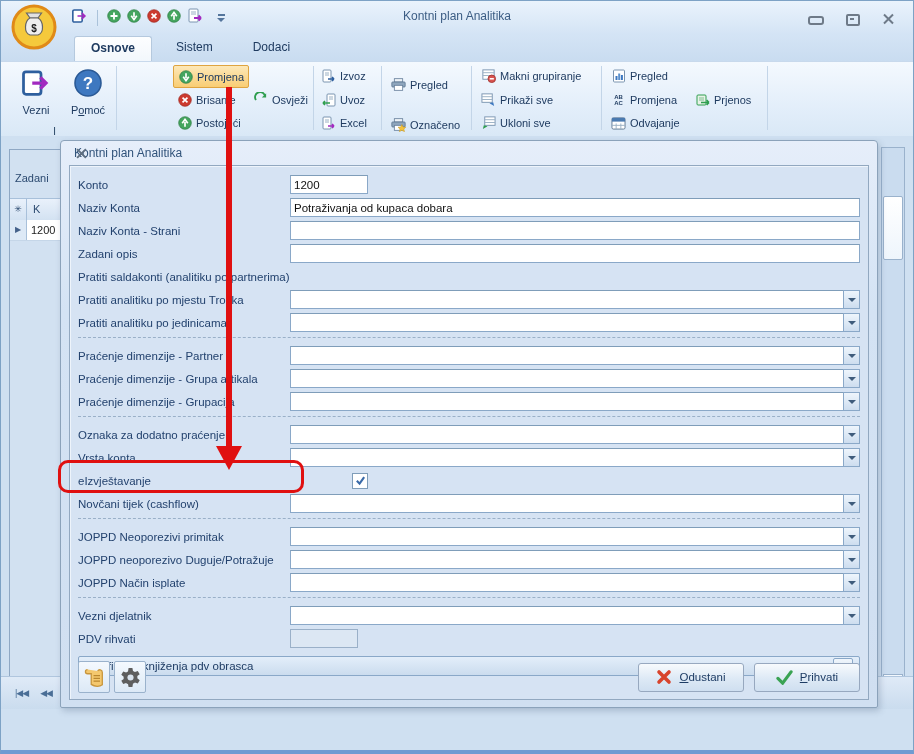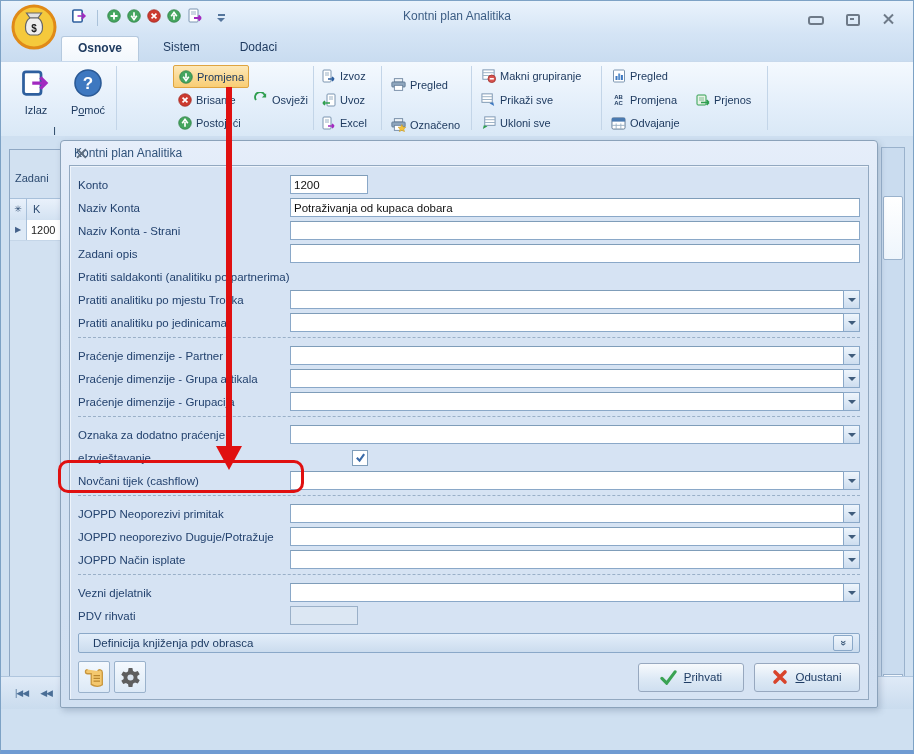--- a/index.html
+++ b/index.html
@@ -19,21 +19,21 @@
   .qat-dd .tri{width:0;height:0;border-left:4px solid transparent;border-right:4px solid transparent;border-top:4px solid #54759c;}
   .wtitle{position:absolute;left:0;top:8px;width:100%;text-align:center;font-size:12px;color:#3c5d84;}
   .winctl{position:absolute;right:18px;top:10px;display:flex;gap:22px;align-items:center;z-index:6;}
   .wc-min{width:12px;height:5px;border:2px solid #6e7a88;border-radius:3px;}
   .wc-res{width:10px;height:8px;border:2px solid #6e7a88;border-radius:2px;position:relative;}
   .wc-res:after{content:"";position:absolute;left:2px;top:2px;width:4px;height:2px;background:#6e7a88;}
   
   .tabs{position:absolute;left:60px;top:35px;display:flex;gap:8px;z-index:5;}
   .tab{padding:4px 16px 6px;font-size:12px;color:#1f3b60;cursor:pointer;}
   .tab.active{background:linear-gradient(#fdfeff,#f2f7fc);border:1px solid #b5c9de;border-bottom:none;
-              border-radius:3px 3px 0 0;font-weight:bold;}
+              border-radius:3px 3px 0 0;font-weight:bold;margin-left:13px;}
   
   .ribbon{position:absolute;left:0;top:60px;width:100%;height:75px;
           background:linear-gradient(#f4f9fe,#e3eefa 60%,#d9e8f6);border-top:1px solid #c8d9ec;
           border-bottom:1px solid #bed2e7;}
   .rsep{position:absolute;top:4px;width:1px;height:64px;background:#c3d5e8;}
   .bigbtn{position:absolute;top:3px;width:50px;height:68px;text-align:center;cursor:pointer;font-size:11px;color:#1f3b60;}
   .bigbtn .bic{display:block;margin:3px auto 4px;}
   .rsb{position:absolute;height:21px;display:flex;align-items:center;gap:4px;font-size:11px;color:#1f3b60;
        padding:0 4px;cursor:pointer;white-space:nowrap;}
   .rsb.hl{background:linear-gradient(#fde8b8,#f9cd74);border:1px solid #dfa440;border-radius:2px;}
@@ -199,21 +199,21 @@
 
   <div class="ribbon">
 
     <div class="bigbtn" style="left:10px">
       <span class="bic">
         <svg width="32" height="30" viewBox="0 0 24 24">
             <rect x="2" y="3" width="14" height="18" rx="2" fill="#fff" stroke="#2e5f9e" stroke-width="2.2"></rect>
             <path d="M9 12h10M15.5 7.5L20 12l-4.5 4.5" stroke="#a22ac0" stroke-width="2.6" fill="none"></path>
           </svg>
       </span>
-      <span>Izlaz</span>
+      <span>Vezni</span>
     </div>
 
     <div class="bigbtn" style="left:62px">
       <span class="bic">
         <svg width="32" height="30" viewBox="0 0 30 30">
             <circle cx="15" cy="15" r="13" fill="#3e78c0" stroke="#2b5a96" stroke-width="1.6"></circle>
             <text x="15" y="21" font-size="17" text-anchor="middle" fill="#fff" font-weight="bold">?</text>
           </svg>
       </span>
       <span><span>P</span><u>o</u><span>moć</span></span>
@@ -581,20 +581,31 @@
           <div class="fctrl">
               <div class="combo">
             <input class="ti" readonly="" value="" style="">
             <span class="cbtn">
                   <i class="tri"></i>
                 </span>
           </div>
             </div>
         </div>
 
+        <div class="frow">
+          <div class="flabel">Vrsta konta</div>
+          <div class="fctrl">
+              <div class="combo">
+            <input class="ti" readonly="" value="" style="">
+            <span class="cbtn">
+                  <i class="tri"></i>
+                </span>
+          </div>
+            </div>
+        </div>
 
         <div class="frow">
           <div class="flabel">eIzvještavanje</div>
           <div class="fctrl">
             <span class="checkbox">
               <svg width="11" height="11" viewBox="0 0 12 12">
                   <path d="M2 6.2l3 3.2L10 2.4" stroke="#3a6aa8" stroke-width="2.3" fill="none"></path>
                 </svg>
             </span>
           </div>
@@ -687,31 +698,31 @@
             </svg>
         </span>
         <span class="tool-btn">
           <svg width="23" height="23" viewBox="0 0 24 24">
               <path fill="#5e5e5e" d="M10 2h4l.6 3.1a7 7 0 012 1.2l3-1.2 2 3.4-2.5 2a7 7 0 010 2.4l2.5 2-2 3.4-3-1.2a7 7 0 01-2 1.2L14 22h-4l-.6-3.1a7 7 0 01-2-1.2l-3 1.2-2-3.4 2.5-2a7 7 0 010-2.4l-2.5-2 2-3.4 3 1.2a7 7 0 012-1.2z"></path>
               <circle cx="12" cy="12" r="3.2" fill="#d9e3ee"></circle>
             </svg>
         </span>
         <span class="spacer"></span>
         <span class="dlg-btn">
+          <svg width="16" height="16" viewBox="0 0 16 16">
+              <path d="M3 3l10 10M13 3L3 13" stroke="#d8442c" stroke-width="3.6" stroke-linecap="round"></path>
+            </svg>
+          <span><u>O</u><span>dustani</span></span>
+        </span>
+        <span class="dlg-btn">
           <svg width="17" height="15" viewBox="0 0 18 16">
               <path d="M2 9l5 5L16 2" stroke="#3aa353" stroke-width="3.4" fill="none" stroke-linecap="round"></path>
             </svg>
           <span><u>P</u><span>rihvati</span></span>
         </span>
-        <span class="dlg-btn">
-          <svg width="16" height="16" viewBox="0 0 16 16">
-              <path d="M3 3l10 10M13 3L3 13" stroke="#d8442c" stroke-width="3.6" stroke-linecap="round"></path>
-            </svg>
-          <span><u>O</u><span>dustani</span></span>
-        </span>
       </div>
     </div>
   </div>
 
   <div class="red-line"></div>
   <div class="red-head"></div>
   <div class="red-rect"></div>
 
 </div>
 

